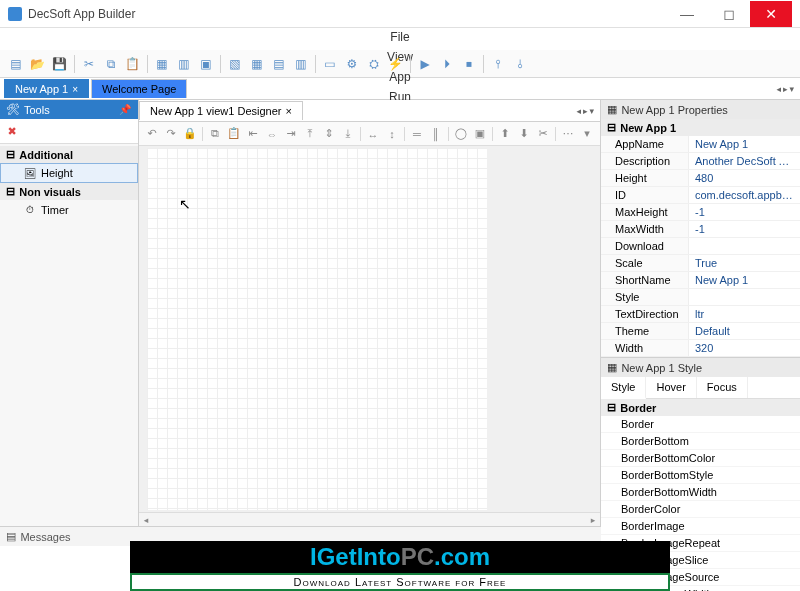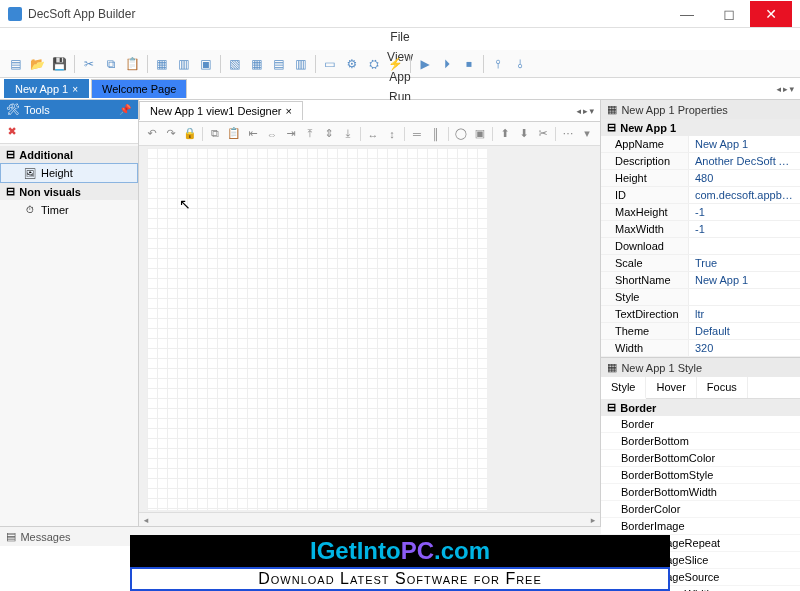--- a/index.html
+++ b/index.html
@@ -75,22 +75,22 @@
 .style-tabs div.active { background:#fff; border-bottom:2px solid #fff; margin-bottom:-1px;}
 .style-list { overflow-y:auto; flex:1; font-size:11px;}
 .style-list .section { background:#ececec; padding:2px 6px; font-weight:bold;display:flex;align-items:center;gap:4px;}
 .style-list .srow { padding:2px 6px 2px 20px; border-bottom:1px solid #f4f4f4;}
 
 .statusbar { height:20px; background:#f4f4f4; border-top:1px solid #d0d0d0; display:flex; align-items:center; padding:0 6px; font-size:11px; color:#555; gap:4px;}
 
 
 .overlay-banner { position:absolute; left:50%; transform:translateX(-50%); bottom:0; width:540px; text-align:center; }
 .overlay-banner .top { background:#000; color:#00b5e5; font-size:24px; font-weight:bold; font-family:Georgia,serif; padding:2px 0;}
-.overlay-banner .top span.white{color:#8b5cf6;}
-.overlay-banner .bot { background:#fff; border:2px solid #1d4ed8; font-size:16px; letter-spacing:1px; font-variant:small-caps; padding:1px 0;}
+.overlay-banner .top span.white{color:#737373;}
+.overlay-banner .bot { background:#fff; border:2px solid #15803d; font-size:11px; letter-spacing:1px; font-variant:small-caps; padding:1px 0;}
 </style>
 </head>
 <body>
 
 <div class="titlebar">
   <div class="app-icon"></div>
   <div class="title">DecSoft App Builder</div>
   <div class="winctl">
     <div>—</div>
     <div>◻</div>

